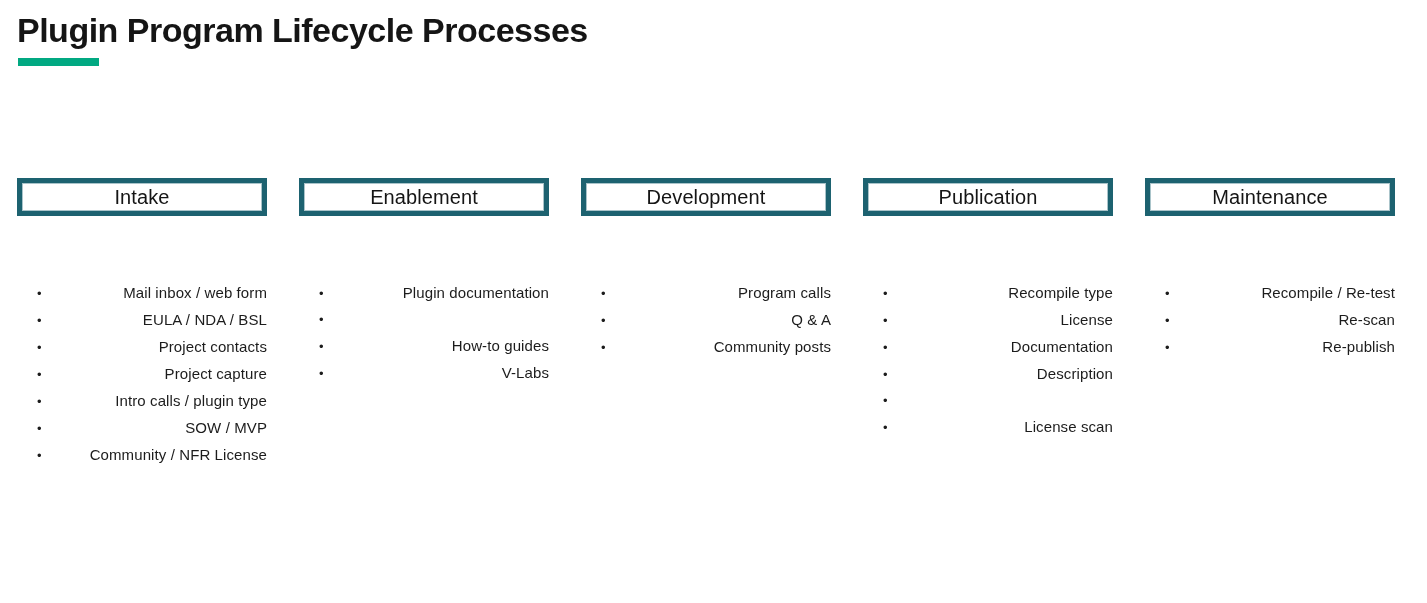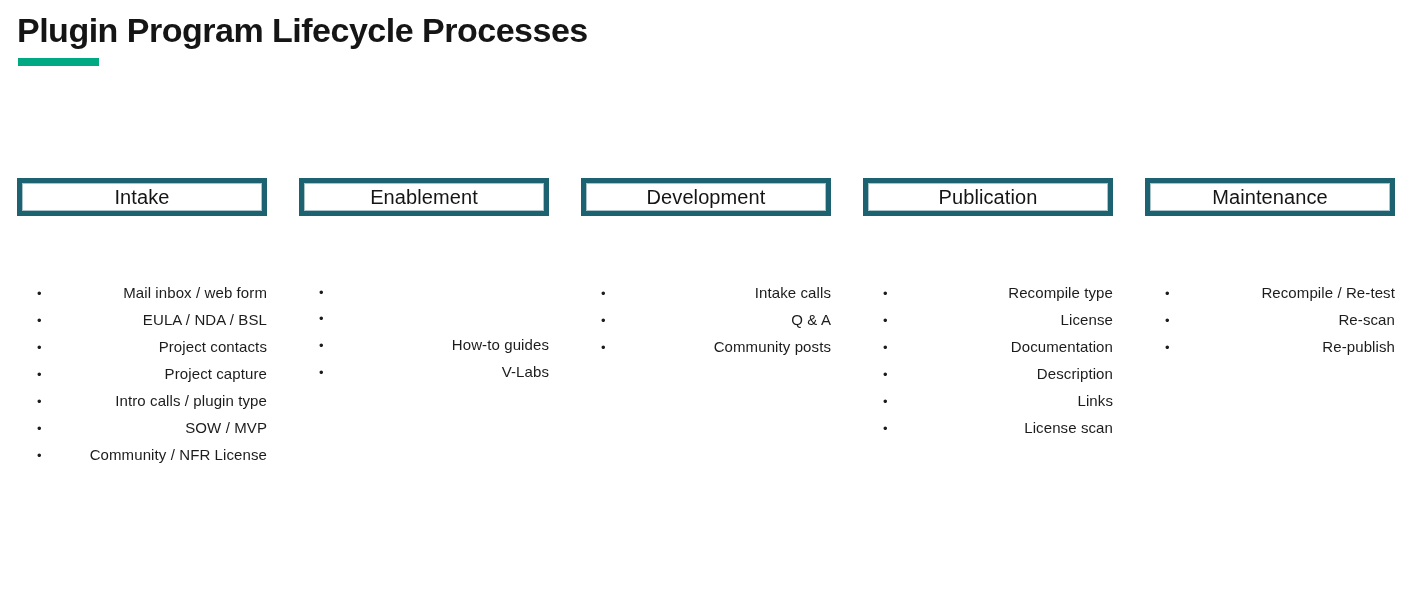--- a/index.html
+++ b/index.html
@@ -130,20 +130,21 @@
         </ul>
   </section>
 
   <section class="column">
     <div class="phase-box">
       <span class="phase-label">Enablement</span>
     </div>
     <ul class="items">
           <li class="item">
             <span class="bullet">•</span>
+            <span class="item-text">Plugin documentation</span>
           </li>
           <li class="item">
             <span class="bullet">•</span>
           </li>
           <li class="item">
             <span class="bullet">•</span>
             <span class="item-text">How-to guides</span>
           </li>
           <li class="item">
             <span class="bullet">•</span>
@@ -152,21 +153,21 @@
         </ul>
   </section>
 
   <section class="column">
     <div class="phase-box">
       <span class="phase-label">Development</span>
     </div>
     <ul class="items">
           <li class="item">
             <span class="bullet">•</span>
-            <span class="item-text">Intake calls</span>
+            <span class="item-text">Program calls</span>
           </li>
           <li class="item">
             <span class="bullet">•</span>
             <span class="item-text">Q &amp; A</span>
           </li>
           <li class="item">
             <span class="bullet">•</span>
             <span class="item-text">Community posts</span>
           </li>
         </ul>
@@ -188,21 +189,20 @@
           <li class="item">
             <span class="bullet">•</span>
             <span class="item-text">Documentation</span>
           </li>
           <li class="item">
             <span class="bullet">•</span>
             <span class="item-text">Description</span>
           </li>
           <li class="item">
             <span class="bullet">•</span>
-            <span class="item-text">Links</span>
           </li>
           <li class="item">
             <span class="bullet">•</span>
             <span class="item-text">License scan</span>
           </li>
         </ul>
   </section>
 
   <section class="column">
     <div class="phase-box">

